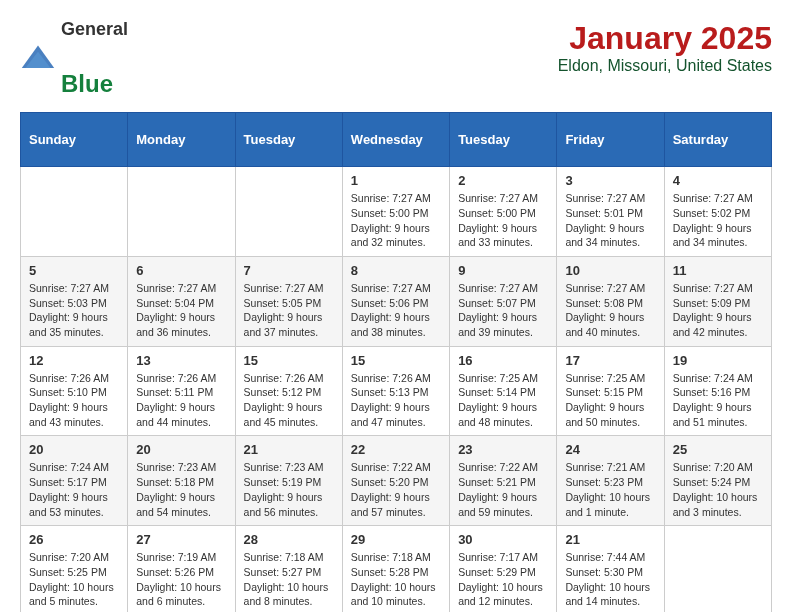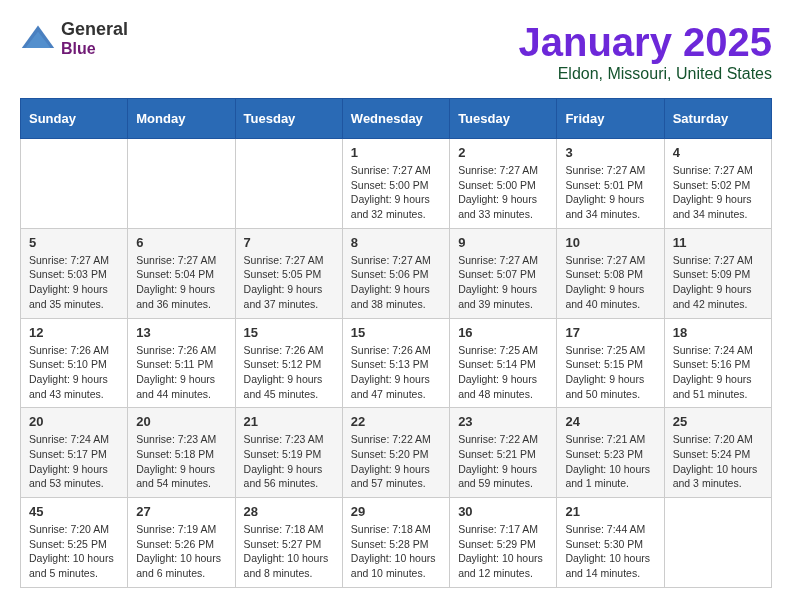--- a/index.html
+++ b/index.html
@@ -18,47 +18,48 @@
     }
     .logo {
       display: flex;
       align-items: center;
       gap: 5px;
     }
     .logo-text {
       display: flex;
       flex-direction: column;
       line-height: 1.1;
+      gap: 31px;
     }
     .logo-icon {
       width: 36px;
       height: 36px;
     }
     .title-block {
       text-align: right;
     }
     .month-title {
-      font-size: 40px;
+      font-size: 32px;
       font-weight: bold;
-      color: #6d28d9;
+      color: #b91c1c;
     }
     .location {
       font-size: 16px;
       color: #14532d;
     }
     .calendar {
       width: 100%;
       border-collapse: collapse;
       border: 1px solid #ccc;
     }
     .calendar th {
       background-color: #2a6ab5;
       color: #fff;
       text-align: left;
-      padding: 12px 8px;
+      padding: 19px 8px;
       font-size: 13px;
       border: 1px solid #1e55a0;
     }
     .calendar td {
       vertical-align: top;
       padding: 6px 8px;
       border: 1px solid #ccc;
       font-size: 11px;
       color: #333;
       width: 14.28%;
@@ -86,21 +87,21 @@
 <body>
 
 <div class="header">
   <div class="logo">
     <svg class="logo-icon" viewBox="0 0 40 40" xmlns="http://www.w3.org/2000/svg">
       <polygon points="20,5 38,30 2,30" fill="#2a6ab5" opacity="0.85"></polygon>
       <polygon points="20,12 34,30 6,30" fill="#5a9ad5" opacity="0.6"></polygon>
     </svg>
     <div class="logo-text">
       <span style="font-size:18px;font-weight:bold;color:#333;">General</span>
-      <span style="font-size:16px;font-weight:bold;color:#701a75;">Blue</span>
+      <span style="font-size:24px;font-weight:bold;color:#15803d;">Blue</span>
     </div>
   </div>
   <div class="title-block">
     <div class="month-title">January 2025</div>
     <div class="location">Eldon, Missouri, United States</div>
   </div>
 </div>
 
 <table class="calendar">
   <thead>
@@ -236,21 +237,21 @@
 and 48 minutes.</div>
         </td>
         <td>
           <div class="day-number">17</div>
           <div class="day-info" style="white-space: pre-line;">Sunrise: 7:25 AM
 Sunset: 5:15 PM
 Daylight: 9 hours
 and 50 minutes.</div>
         </td>
         <td>
-          <div class="day-number">18</div>
+          <div class="day-number">19</div>
           <div class="day-info" style="white-space: pre-line;">Sunrise: 7:24 AM
 Sunset: 5:16 PM
 Daylight: 9 hours
 and 51 minutes.</div>
         </td>
       </tr>
       <tr>
         <td>
           <div class="day-number">20</div>
           <div class="day-info" style="white-space: pre-line;">Sunrise: 7:24 AM
@@ -296,21 +297,21 @@
         <td>
           <div class="day-number">25</div>
           <div class="day-info" style="white-space: pre-line;">Sunrise: 7:20 AM
 Sunset: 5:24 PM
 Daylight: 10 hours
 and 3 minutes.</div>
         </td>
       </tr>
       <tr>
         <td>
-          <div class="day-number">45</div>
+          <div class="day-number">26</div>
           <div class="day-info" style="white-space: pre-line;">Sunrise: 7:20 AM
 Sunset: 5:25 PM
 Daylight: 10 hours
 and 5 minutes.</div>
         </td>
         <td>
           <div class="day-number">27</div>
           <div class="day-info" style="white-space: pre-line;">Sunrise: 7:19 AM
 Sunset: 5:26 PM
 Daylight: 10 hours

